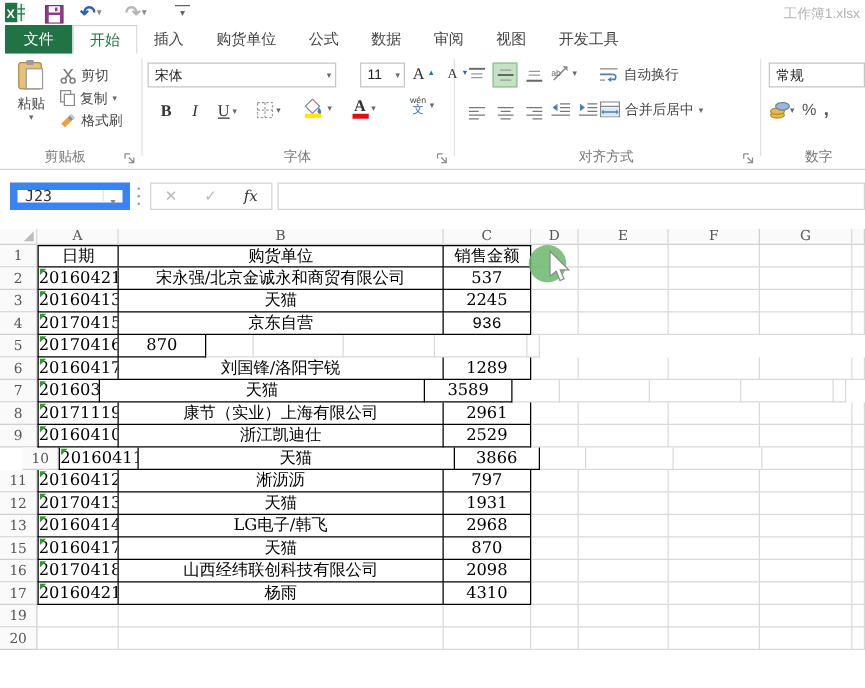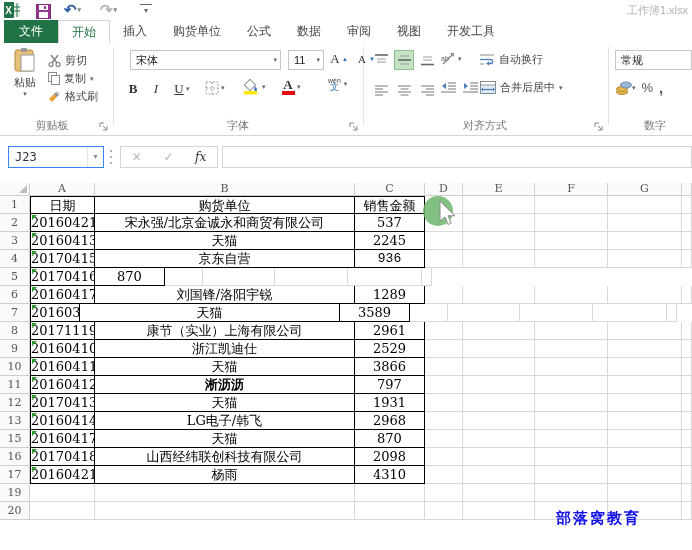--- a/index.html
+++ b/index.html
@@ -38,21 +38,21 @@
   .combo .val { flex:1; font-size:11px; color:#222; }
   .small-row { position:absolute; display:flex; align-items:center; gap:4px; }
   .icon-btn { display:flex; align-items:center; justify-content:center; }
   .hl { background:#c4e2c4; border:1px solid #8fbf8f; }
   .letter-btn { font-family:"Liberation Serif", serif; font-size:13px; color:#333; width:14px; text-align:center; }
   .pinyin { line-height:7px; text-align:center; }
   .pinyin .t { font-size:7px; color:#444; display:block; }
   .pinyin .b { font-size:9px; color:#2b6cb5; display:block; }
 
   
-  #namebox { left:8px; top:146px; width:96px; height:22px; border:1px solid #3b82f6; display:flex; align-items:center; background:#fff; }
+  #namebox { left:8px; top:146px; width:96px; height:22px; border:6px solid #3b82f6; display:flex; align-items:center; background:#fff; }
   #namebox .val { flex:1; padding-left:6px; font-family:"DejaVu Sans Mono", monospace; font-size:12px; color:#333; }
   #namebox .dd { width:16px; text-align:center; color:#888; font-size:8px; border-left:1px solid #e4e4e4; align-self:stretch; line-height:20px; }
   #fdots { left:110px; top:150px; width:3px; height:14px; display:flex; flex-direction:column; justify-content:space-between; }
   #fdots i { width:2px; height:2px; background:#999; border-radius:50%; }
   #fbuttons { left:120px; top:146px; width:98px; height:22px; border:1px solid #d4d4d4; display:flex; align-items:center; justify-content:space-around; background:#fff; }
   #fbuttons .x { color:#b8b8b8; font-size:12px; }
   #fbuttons .ck { color:#b8b8b8; font-size:12px; }
   #fbuttons .fx { font-family:"DejaVu Serif", serif; font-style:italic; font-size:12px; color:#333; }
   #finput { left:222px; top:146px; width:470px; height:22px; border:1px solid #d4d4d4; background:#fff; }
 
@@ -157,21 +157,21 @@
         <polygon points="9,1 12,4 10.5,5.5 7.5,2.5" fill="#c8c8c8"></polygon>
       </svg>
       <span class="rbtn-label">格式刷</span>
     </div>
     <div class="grp-label" style="left:10px;width:84px">剪贴板</div>
     <svg class="launcher" style="left:99px" viewBox="0 0 10 10">
       <path d="M1,1 h4 M1,1 v4" stroke="#8a8a8a" fill="none"></path>
         <path d="M4,4 l4,4 M8,4 v4 h-4" stroke="#8a8a8a" fill="none"></path>
     </svg>
 
-    <div class="combo" style="left:130px;top:7px;width:151px">
+    <div class="combo" style="left:118px;top:7px;width:151px">
       <span class="val">宋体</span>
       <span class="caret">▾</span>
     </div>
     <div class="combo" style="left:288px;top:7px;width:36px">
       <span class="val">11</span>
       <span class="caret">▾</span>
     </div>
     <div class="small-row" style="left:328px;top:8px;gap:7px">
       <span class="icon-btn">
           <span class="letter-btn">A</span>
@@ -467,34 +467,34 @@
         <div class="cell tbl left" style="width: 65px;">20160410<span class="tri"></span></div>
         <div class="cell tbl" style="width: 260px;">浙江凯迪仕</div>
         <div class="cell tbl" style="width: 70px;">2529</div>
         <div class="cell" style="width: 38px;"></div>
         <div class="cell" style="width: 72px;"></div>
         <div class="cell" style="width: 73px;"></div>
         <div class="cell" style="width: 74px;"></div>
         <div class="cell" style="width: 10px;"></div>
       </div>
       <div class="srow">
-        <div class="rh" style="height: 18px; line-height: 17px;">10</div>
+        <div class="rh" style="height: 18px; line-height: 17px; margin-left: 18px;">10</div>
         <div class="cell tbl left" style="width: 65px;">20160411<span class="tri"></span></div>
         <div class="cell tbl" style="width: 260px;">天猫</div>
         <div class="cell tbl" style="width: 70px;">3866</div>
         <div class="cell" style="width: 38px;"></div>
         <div class="cell" style="width: 72px;"></div>
         <div class="cell" style="width: 73px;"></div>
         <div class="cell" style="width: 74px;"></div>
         <div class="cell" style="width: 10px;"></div>
       </div>
       <div class="srow">
         <div class="rh" style="height: 18px; line-height: 17px;">11</div>
         <div class="cell tbl left" style="width: 65px;">20160412<span class="tri"></span></div>
-        <div class="cell tbl" style="width: 260px; font-weight: bold;">淅沥沥</div>
+        <div class="cell tbl" style="width: 260px;">淅沥沥</div>
         <div class="cell tbl" style="width: 70px;">797</div>
         <div class="cell" style="width: 38px;"></div>
         <div class="cell" style="width: 72px;"></div>
         <div class="cell" style="width: 73px;"></div>
         <div class="cell" style="width: 74px;"></div>
         <div class="cell" style="width: 10px;"></div>
       </div>
       <div class="srow">
         <div class="rh" style="height: 18px; line-height: 17px;">12</div>
         <div class="cell tbl left" style="width: 65px;">20170413<span class="tri"></span></div>
@@ -567,19 +567,18 @@
         <div class="cell" style="width: 260px;"></div>
         <div class="cell" style="width: 70px;"></div>
         <div class="cell" style="width: 38px;"></div>
         <div class="cell" style="width: 72px;"></div>
         <div class="cell" style="width: 73px;"></div>
         <div class="cell" style="width: 74px;"></div>
         <div class="cell" style="width: 10px;"></div>
       </div>
     </div>
 
-  <div id="watermark" class="abs">部落窝教育</div>
 
   <svg id="cursor-indicator" class="abs" viewBox="0 0 46 46">
     <circle cx="18" cy="17" r="15" fill="#6cb66c" opacity="0.85"></circle>
     <polygon points="20,7 20,27 25,23 28,30.5 31.2,29 28.2,21.8 35,21.8" fill="#fff" stroke="#8a8a8a" stroke-width="1"></polygon>
   </svg>
 </div>
 
 </body></html>

